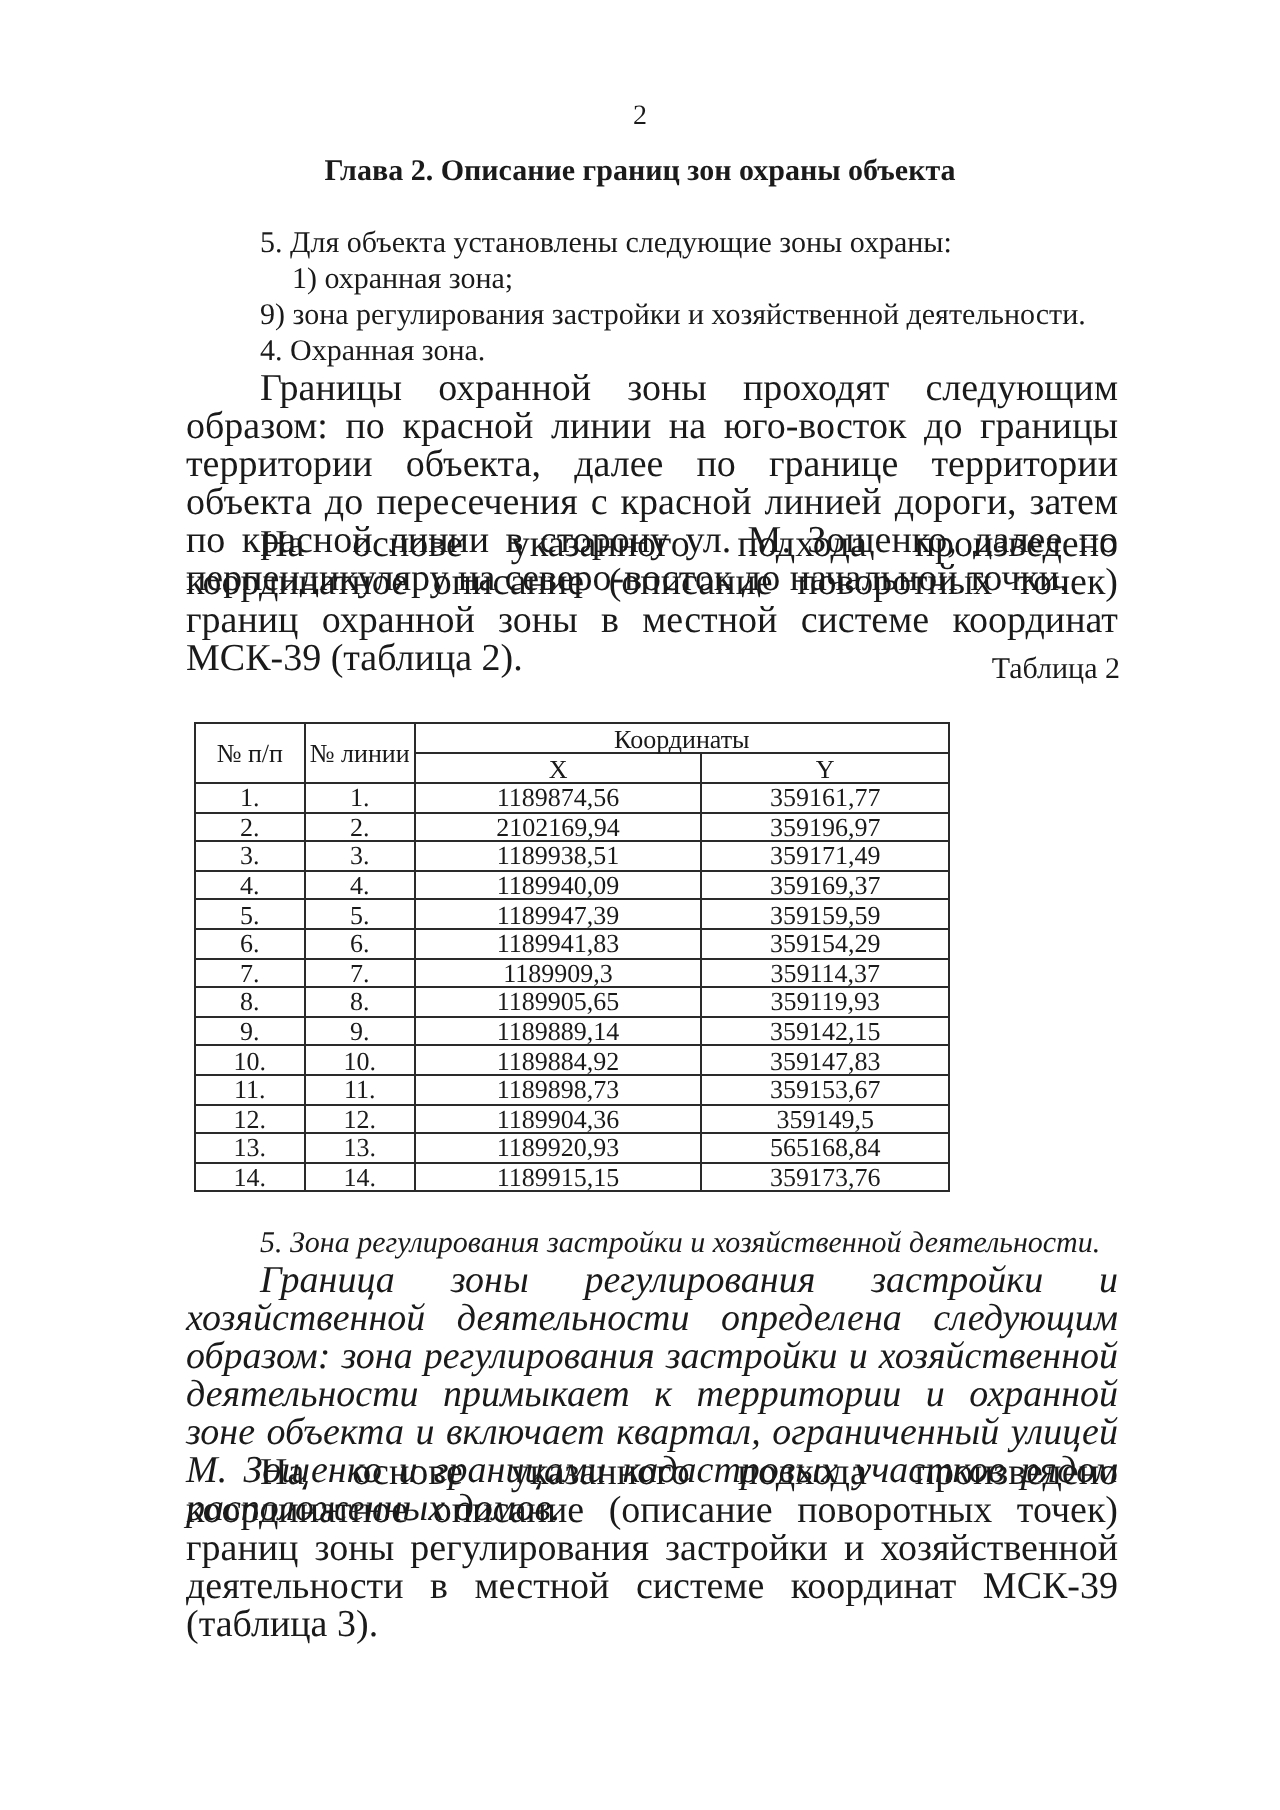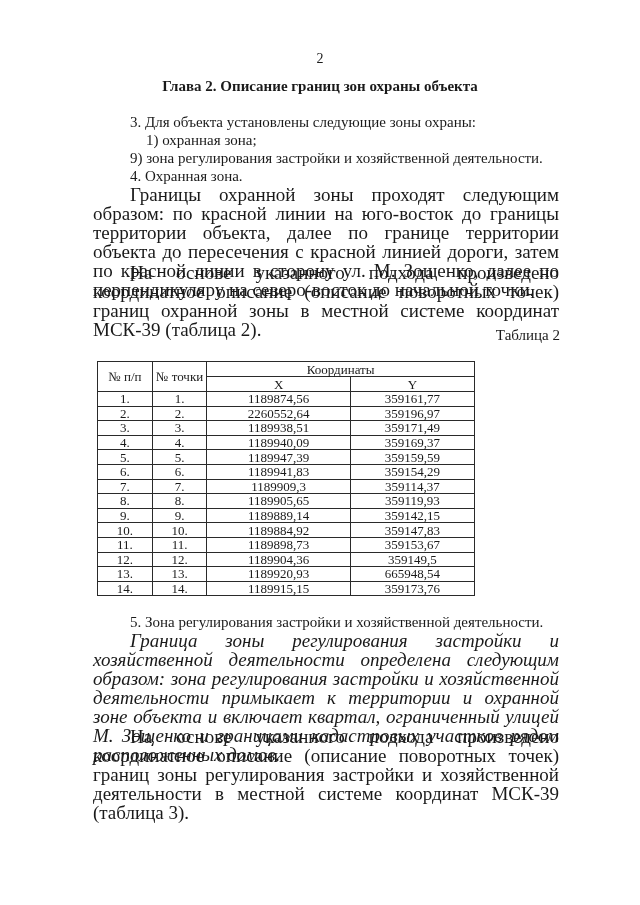--- a/index.html
+++ b/index.html
@@ -19,53 +19,53 @@
                    font-weight: normal; padding: 0; height: 13.6px; line-height: 13px; }
     table.coords th.h-small { height: 14px; }
     .c1 { width: 69px; } .c2 { width: 62px; } .c3 { width: 175px; } .c4 { width: 150px; }
   </style>
 </head>
 <body>
 
 <div class="page-number">2</div>
 <div class="chapter-title">Глава 2. Описание границ зон охраны объекта</div>
 
-<div class="line indent" style="top:113px;">3. Для объекта установлены следующие зоны охраны:</div>
+<div class="line indent" style="top:113px;">5. Для объекта установлены следующие зоны охраны:</div>
 <div class="line indent" style="top:131px;margin-left:16px;">1) охранная зона;</div>
 <div class="line indent" style="top:149px;">9) зона регулирования застройки и хозяйственной деятельности.</div>
 <div class="line indent" style="top:167px;">4. Охранная зона.</div>
 
 <div class="para" style="top:185px;">Границы охранной зоны проходят следующим образом: по красной линии на юго-восток до границы территории объекта, далее по границе территории объекта до пересечения с красной линией дороги, затем по красной линии в сторону ул. М. Зощенко, далее по перпендикуляру на северо-восток до начальной точки.</div>
 <div class="para" style="top:263px;">На основе указанного подхода произведено координатное описание (описание поворотных точек) границ охранной зоны в местной системе координат МСК-39 (таблица 2).</div>
 
 <div class="table-caption">Таблица 2</div>
 
 <table class="coords">
   <thead>
     <tr>
       <th class="c1" rowspan="2">№ п/п</th>
-      <th class="c2" rowspan="2">№ точки</th>
+      <th class="c2" rowspan="2">№ линии</th>
       <th colspan="2" class="h-small">Координаты</th>
     </tr>
     <tr>
       <th class="c3 h-small">X</th>
       <th class="c4 h-small">Y</th>
     </tr>
   </thead>
   <tbody id="table-body">
       <tr>
         <td>1.</td>
         <td>1.</td>
         <td>1189874,56</td>
         <td>359161,77</td>
       </tr>
       <tr>
         <td>2.</td>
         <td>2.</td>
-        <td>2260552,64</td>
+        <td>2102169,94</td>
         <td>359196,97</td>
       </tr>
       <tr>
         <td>3.</td>
         <td>3.</td>
         <td>1189938,51</td>
         <td>359171,49</td>
       </tr>
       <tr>
         <td>4.</td>
@@ -118,26 +118,26 @@
       <tr>
         <td>12.</td>
         <td>12.</td>
         <td>1189904,36</td>
         <td>359149,5</td>
       </tr>
       <tr>
         <td>13.</td>
         <td>13.</td>
         <td>1189920,93</td>
-        <td>665948,54</td>
+        <td>565168,84</td>
       </tr>
       <tr>
         <td>14.</td>
         <td>14.</td>
         <td>1189915,15</td>
         <td>359173,76</td>
       </tr>
     </tbody>
 </table>
 
-<div class="line indent" style="top:613px;">5. Зона регулирования застройки и хозяйственной деятельности.</div>
+<div class="line indent" style="top:613px;font-style:italic;">5. Зона регулирования застройки и хозяйственной деятельности.</div>
 <div class="para" style="top:631px;font-style:italic;">Граница зоны регулирования застройки и хозяйственной деятельности определена следующим образом: зона регулирования застройки и хозяйственной деятельности примыкает к территории и охранной зоне объекта и включает квартал, ограниченный улицей М. Зощенко и границами кадастровых участков рядом расположенных домов.</div>
 <div class="para" style="top:727px;">На основе указанного подхода произведено координатное описание (описание поворотных точек) границ зоны регулирования застройки и хозяйственной деятельности в местной системе координат МСК-39 (таблица 3).</div>
 
 </body></html>

